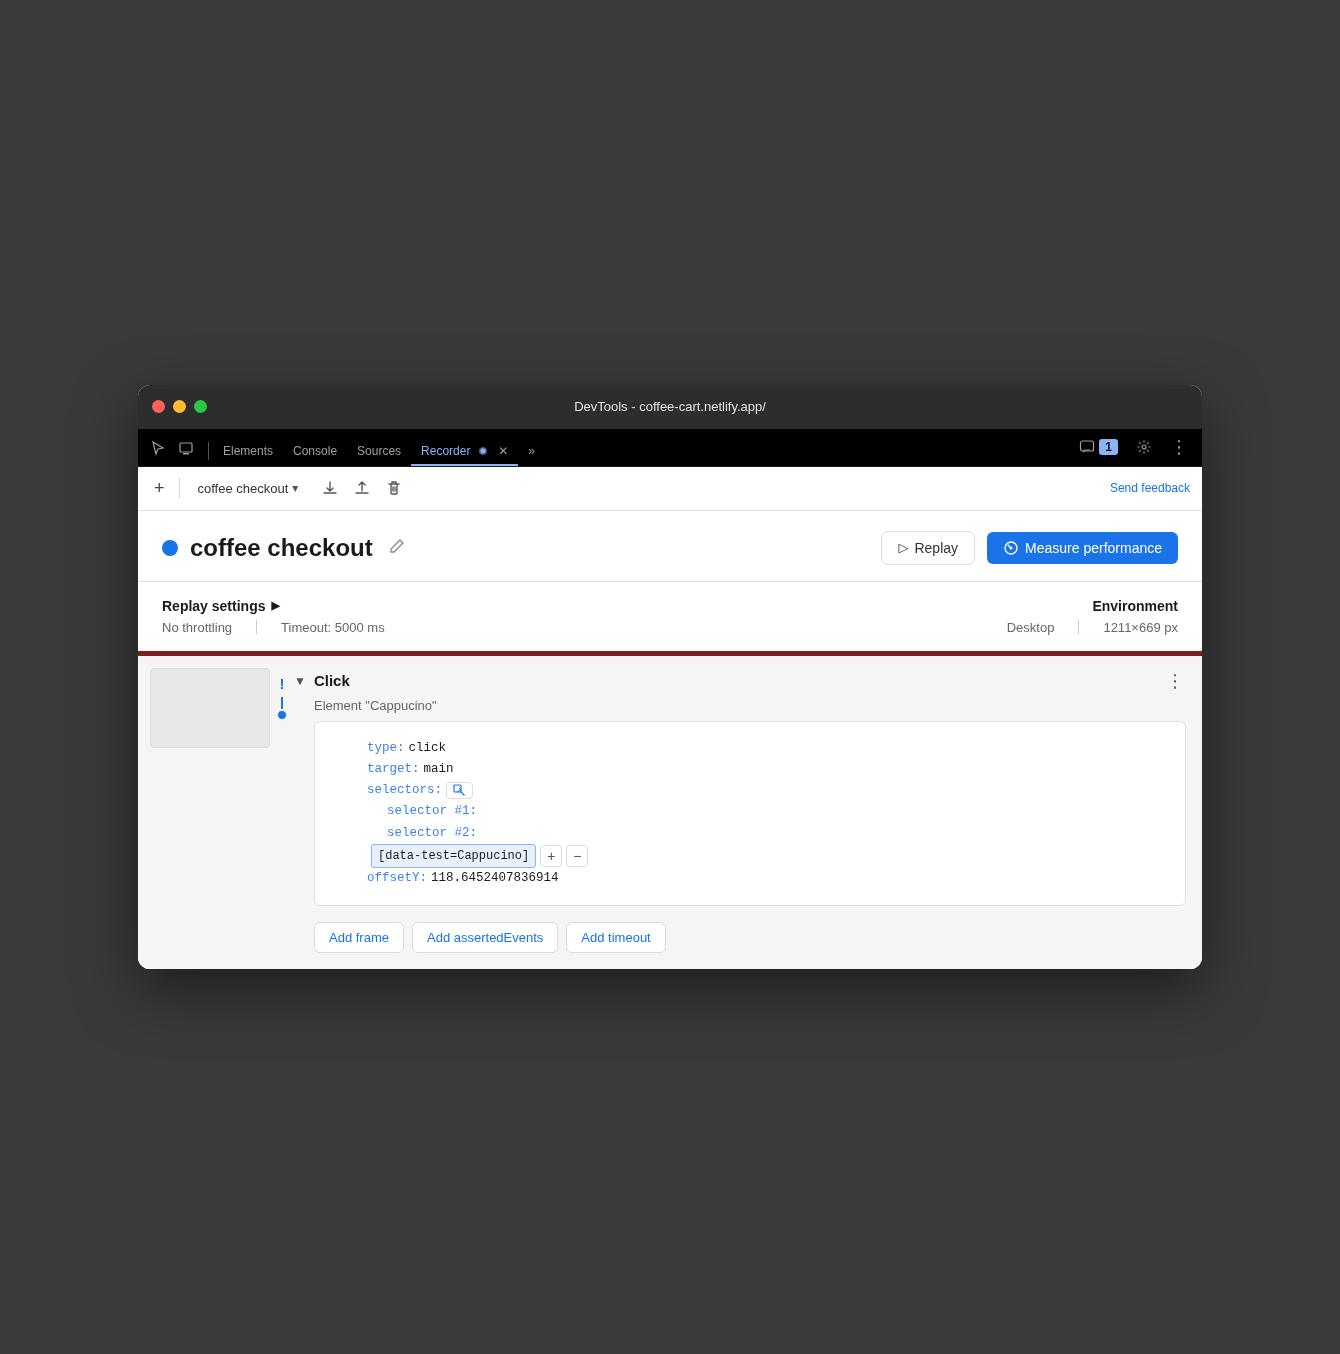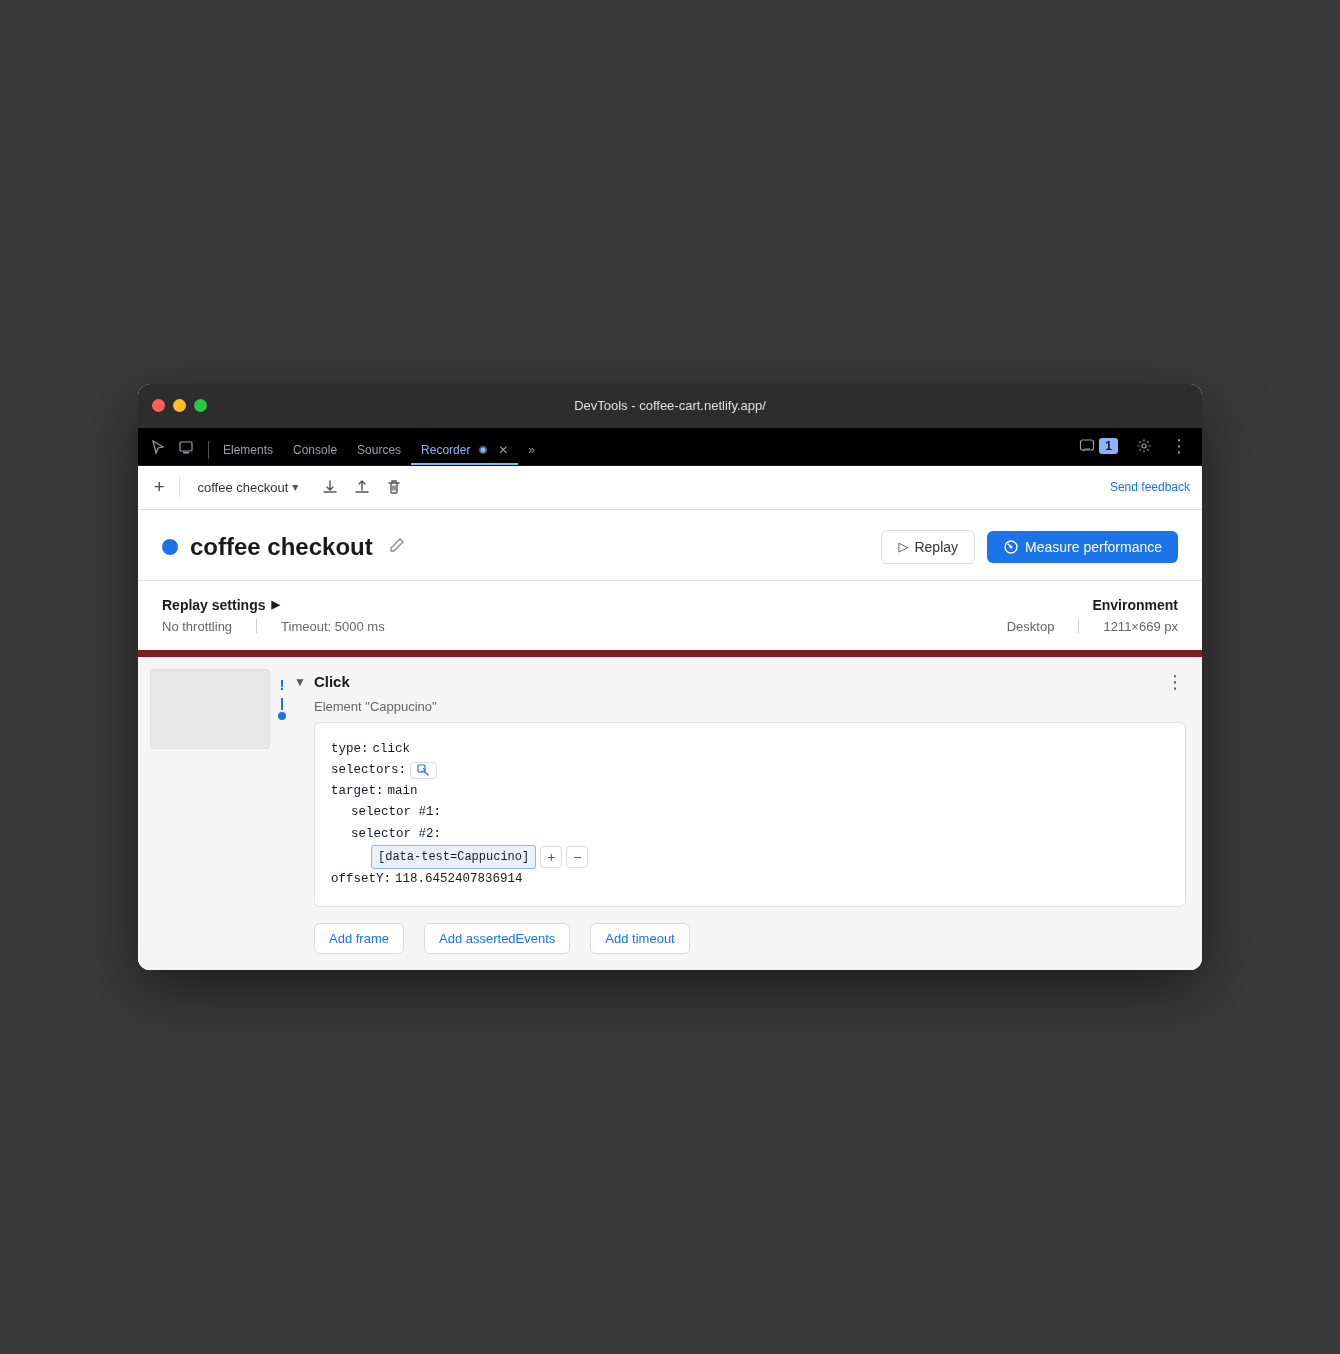--- a/index.html
+++ b/index.html
@@ -218,21 +218,21 @@
       cursor: pointer;
       display: flex;
       align-items: center;
       gap: 6px;
       font-weight: 500;
     }
     
     .settings-section {
       background: #ffffff;
       padding: 16px 24px;
-      border-bottom: 7px solid #7f1d1d;
+      border-bottom: 5px solid #7f1d1d;
       display: flex;
       justify-content: space-between;
     }
     .settings-left {}
     .settings-title {
       font-size: 14px;
       font-weight: 600;
       color: #1a1a1a;
       margin-bottom: 6px;
       display: flex;
@@ -353,21 +353,21 @@
       font-family: 'Menlo', 'Monaco', 'Courier New', monospace;
       font-size: 12.5px;
       margin: 0 4px 8px 20px;
     }
     .code-line {
       line-height: 1.7;
       display: flex;
       align-items: center;
       gap: 4px;
     }
-    .code-key { color: #0f172a; }
+    .code-key { color: #3b82f6; margin-left: 36px; }
     .code-val { color: #1a1a1a; }
     .code-indent { margin-left: 20px; }
     .code-indent2 { margin-left: 40px; }
     .selector-btn {
       background: #fff;
       border: 1px solid #dadce0;
       border-radius: 4px;
       padding: 1px 6px;
       font-size: 11px;
       cursor: pointer;
@@ -394,21 +394,21 @@
       display: inline-flex;
       align-items: center;
       justify-content: center;
       cursor: pointer;
       font-size: 14px;
       color: #555;
     }
     
     .step-actions {
       display: flex;
-      gap: 20px;
+      gap: 8px;
       padding: 8px 4px 4px 20px;
     }
     .action-btn {
       background: #ffffff;
       border: 1px solid #dadce0;
       border-radius: 6px;
       padding: 7px 14px;
       font-size: 13px;
       cursor: pointer;
       color: #1a73e8;
@@ -568,32 +568,32 @@
             <button class="step-more-btn">⋮</button>
           </div>
           <div class="step-element">Element "Cappucino"</div>
 
           <div class="code-block">
             <div class="code-line">
               <span class="code-key">type:</span>
               <span class="code-val">click</span>
             </div>
             <div class="code-line">
+              <span class="code-key">target:</span>
+              <span class="code-val">main</span>
+            </div>
+            <div class="code-line">
               <span class="code-key">selectors:</span>
               <button class="selector-btn">
                 <svg width="13" height="13" viewBox="0 0 13 13" fill="none">
                   <rect x="1" y="1" width="7" height="7" rx="1" stroke="#1a73e8" stroke-width="1.2" fill="none"></rect>
                   <path d="M8 8l3 3" stroke="#1a73e8" stroke-width="1.3" stroke-linecap="round"></path>
                   <path d="M6 4l2 2-4 2" stroke="#1a73e8" stroke-width="1" fill="none"></path>
                 </svg>
               </button>
-            </div>
-            <div class="code-line">
-              <span class="code-key">target:</span>
-              <span class="code-val">main</span>
             </div>
             <div class="code-line code-indent">
               <span class="code-key">selector #1:</span>
             </div>
             <div class="code-line code-indent">
               <span class="code-key">selector #2:</span>
             </div>
             <div class="code-line code-indent2">
               <span class="selector-highlight">[data-test=Cappucino]</span>
               <button class="selector-add-btn">+</button>

